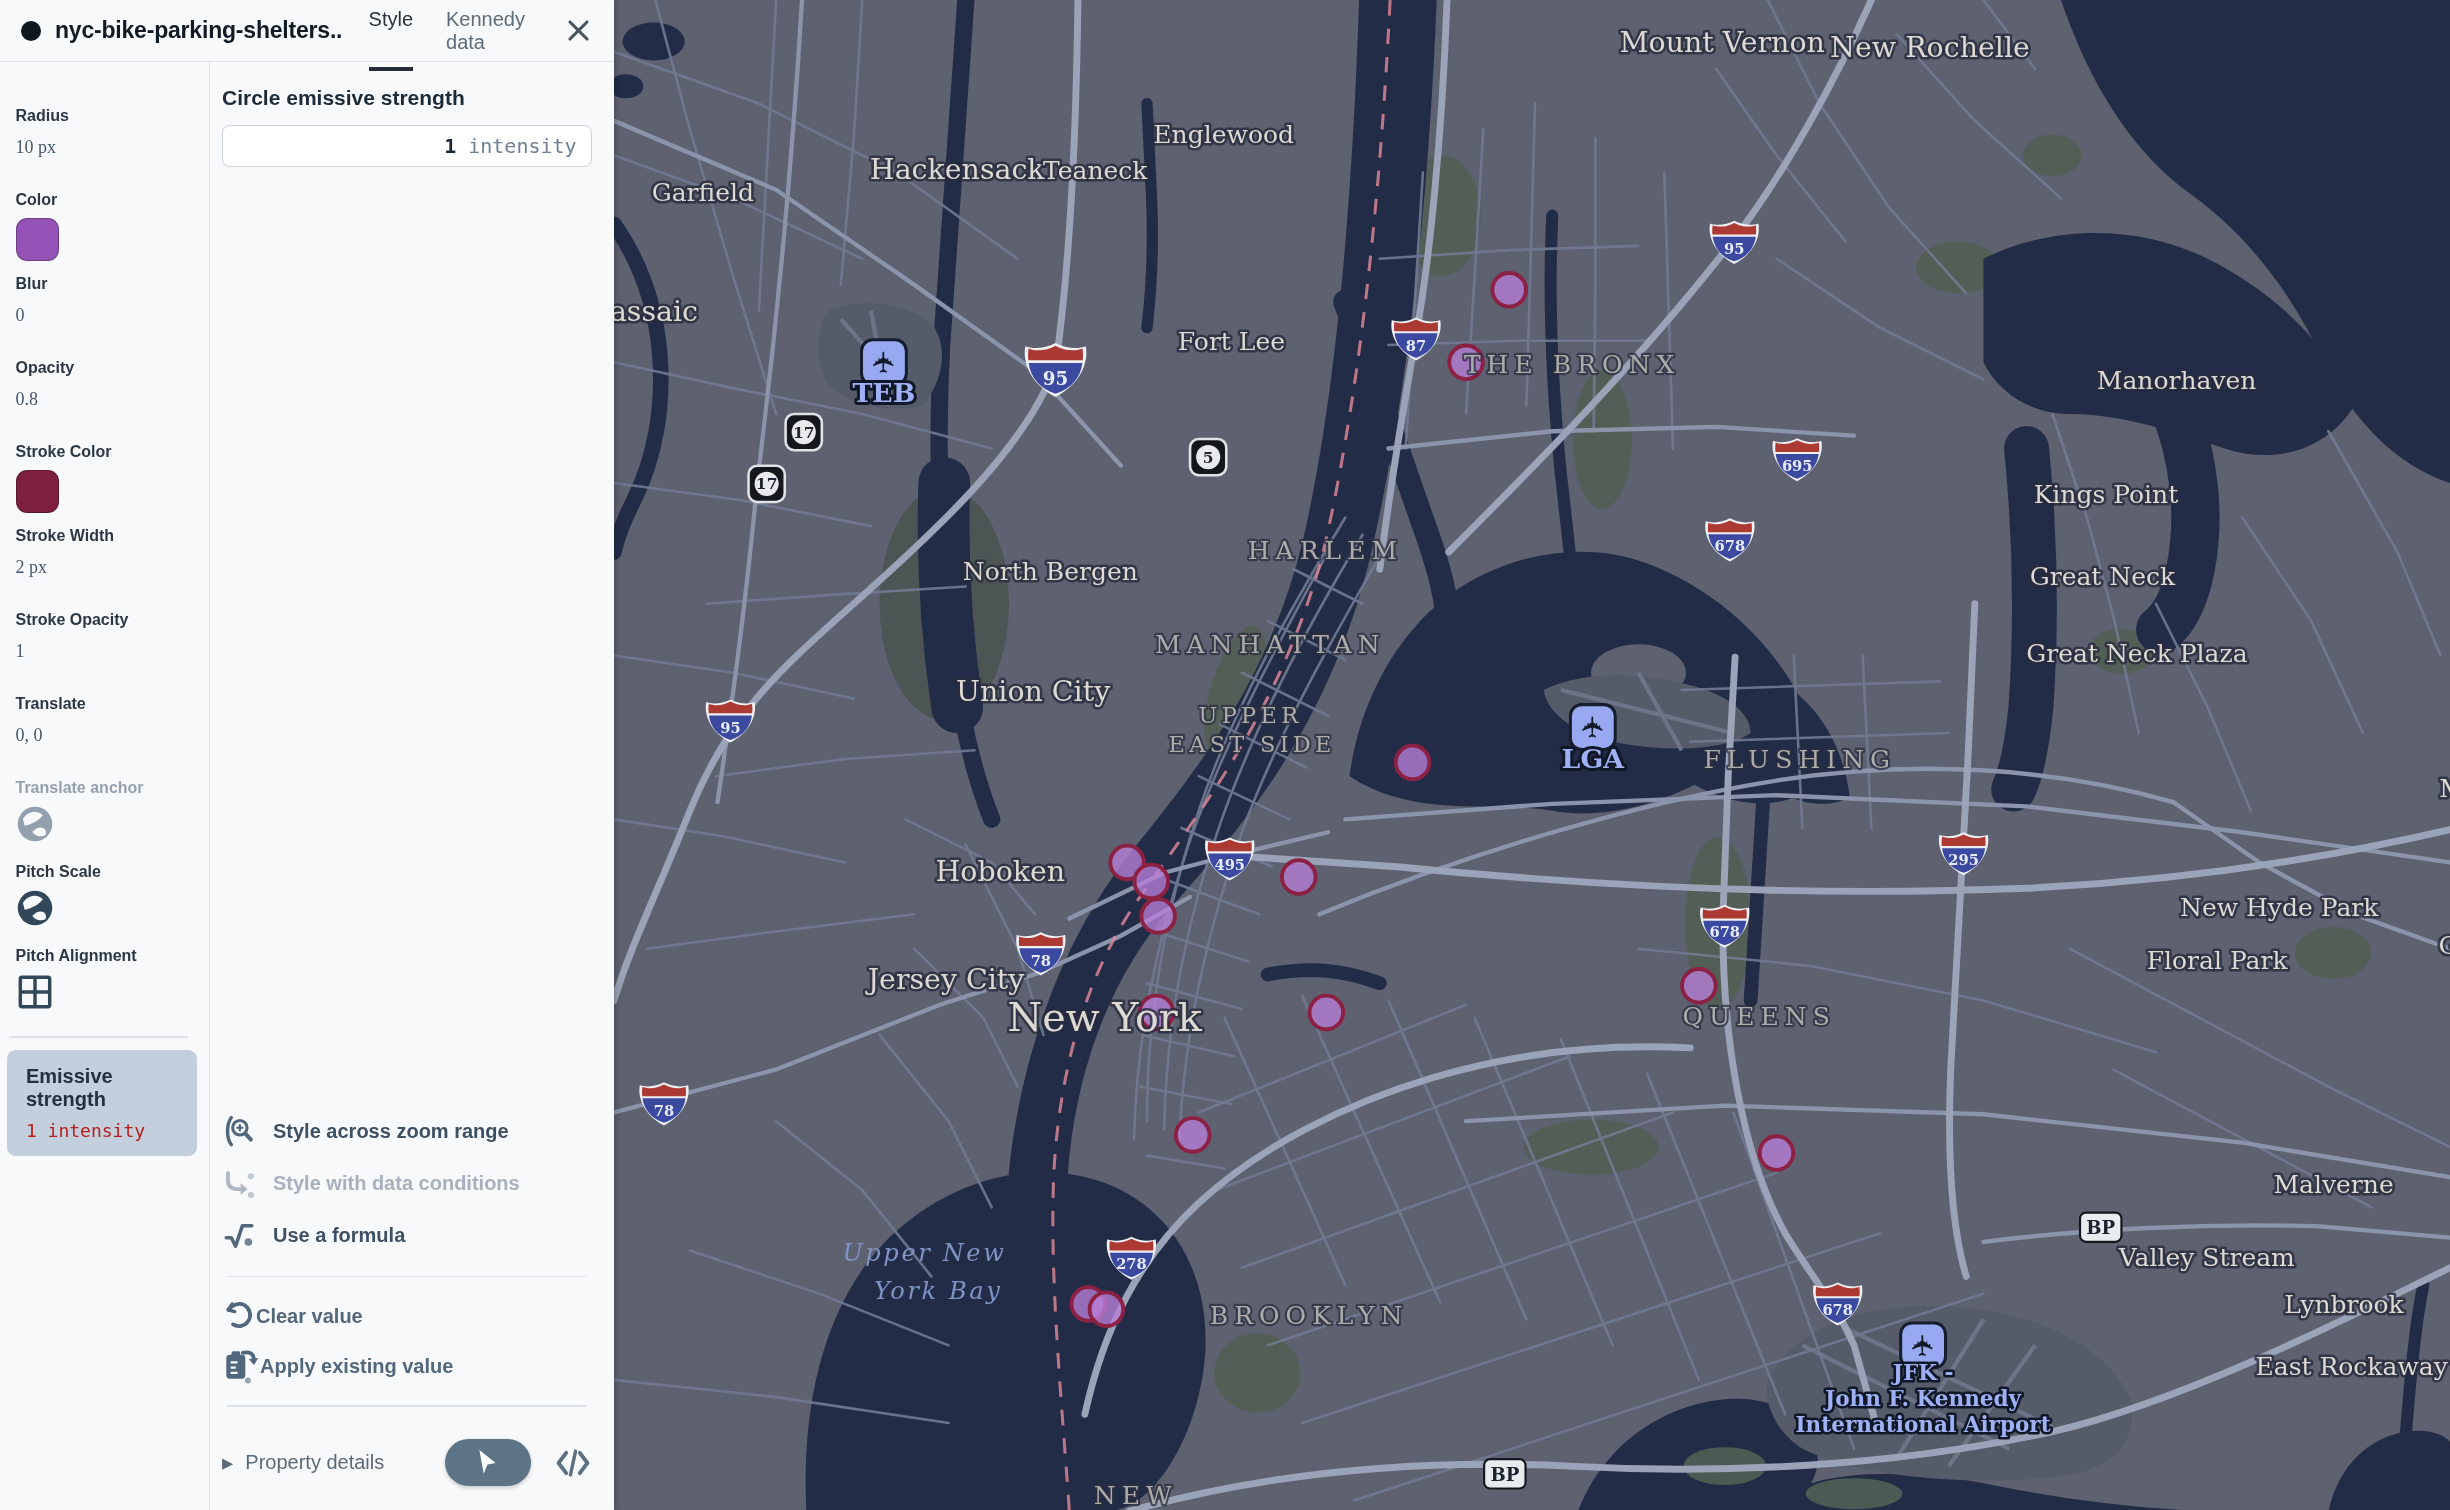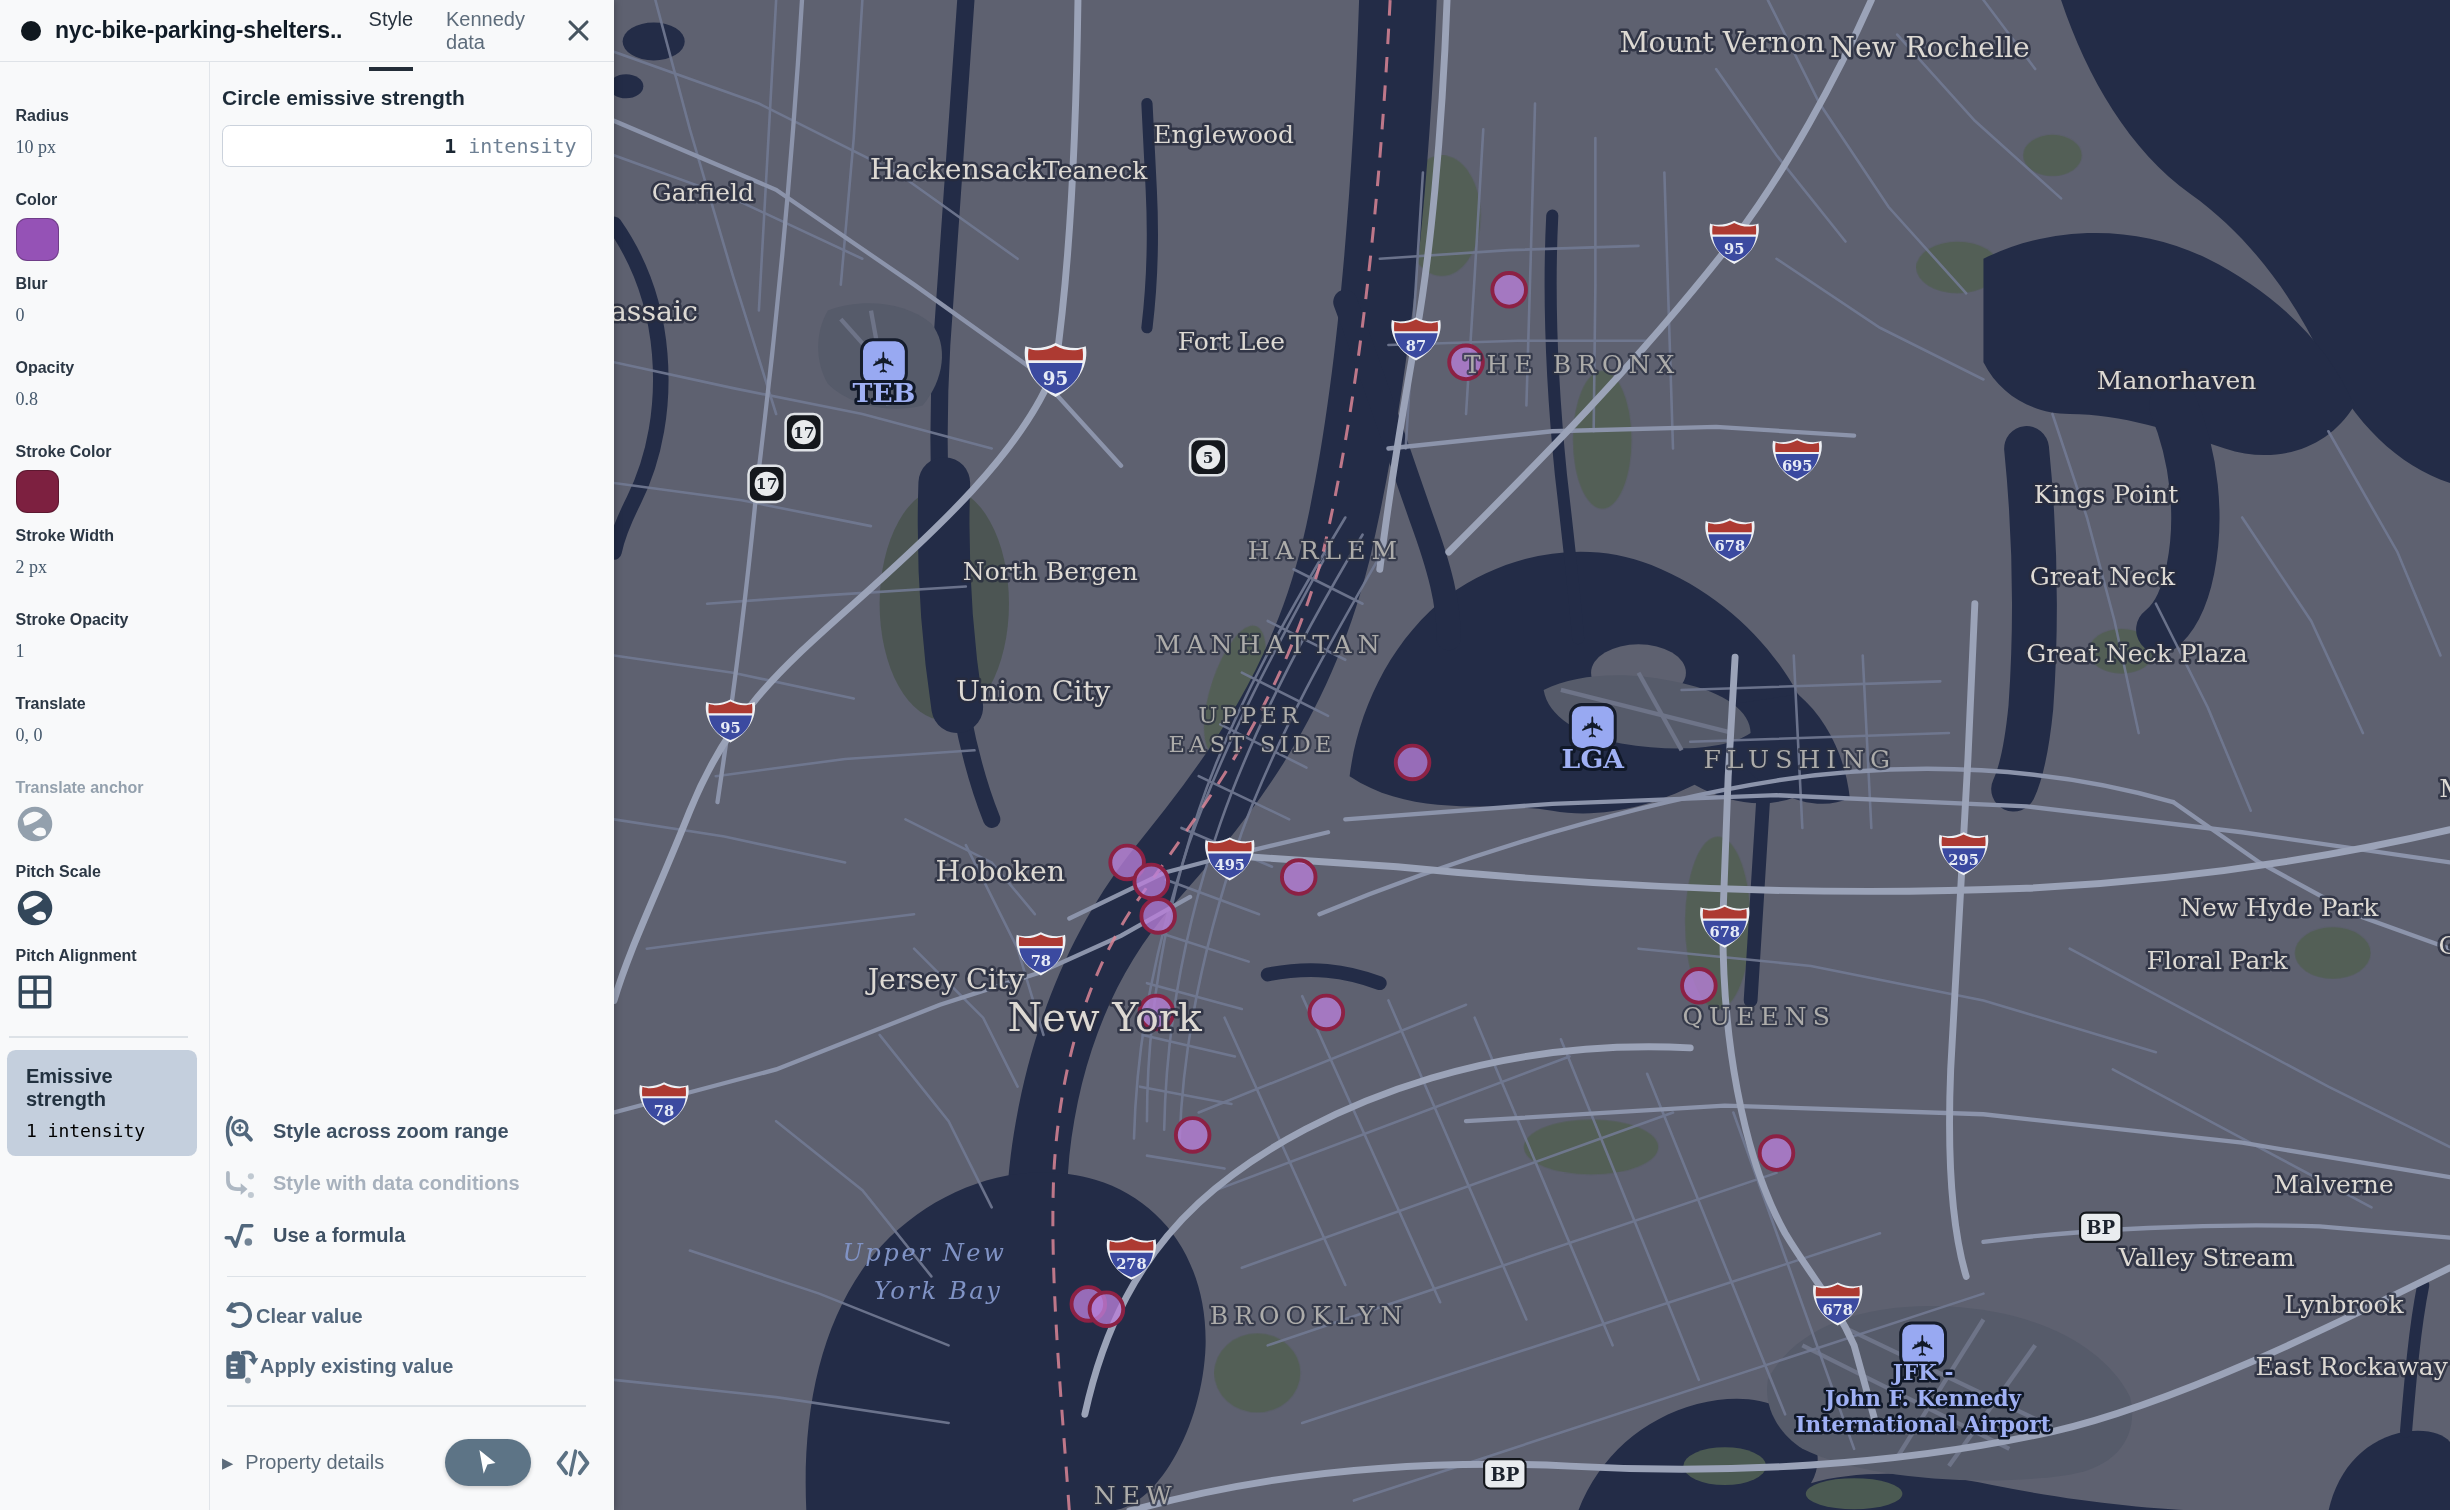--- a/index.html
+++ b/index.html
@@ -28,21 +28,21 @@
   .prop{height:55px;margin-bottom:29px;cursor:pointer;}
   .prop .pn{font-size:16px;font-weight:bold;color:#2b3744;line-height:1.1;margin-top:12px;}
   .prop .pn.muted{color:#93a0ad;}
   .prop .pv{margin-top:12px;font-family:Liberation Serif, serif;font-size:18px;color:#44586c;}
   .prop .swatch{margin-top:9.5px;width:41px;height:41px;border-radius:11.2px;border:0.9px solid rgba(0,0,0,.25);}
   .prop .picon{margin-top:8.6px;width:38px;height:38px;}
   .side-divider{height:1.7px;background:#dde2e7;margin:5.2px 21px 0 -7px;}
   #selected-card{margin:12px 12px 0 -8.6px;background:#c4cfdd;border-radius:8.6px;
         padding:14.7px 0 14.7px 19px;cursor:pointer;}
   #selected-card .pn{font-size:20px;font-weight:bold;color:#22313f;}
-  #selected-card .pv{margin-top:9.5px;font-family:"DejaVu Sans Mono",monospace;font-size:18px;color:#000000;}
+  #selected-card .pv{margin-top:9.5px;font-family:"DejaVu Sans Mono",monospace;font-size:18px;color:#b91c1c;}
 
   
   #editor{flex:1;display:flex;flex-direction:column;padding:24px 22.4px 0 12px;box-sizing:border-box;}
   #editor-heading{font-size:21px;font-weight:bold;color:#1d2b38;}
   #value-input{margin-top:14.7px;height:40px;background:#fff;border:1.7px solid #cbd2dc;border-radius:7.8px;
         display:flex;align-items:center;justify-content:flex-end;padding:0 14px;
         font-family:"DejaVu Sans Mono",monospace;font-size:20px;cursor:text;}
   #value-input .val{color:#1b2733;font-weight:bold;}
   #value-input .unit{color:#6e8094;margin-left:12px;}
   #editor-spacer{flex:1;}

